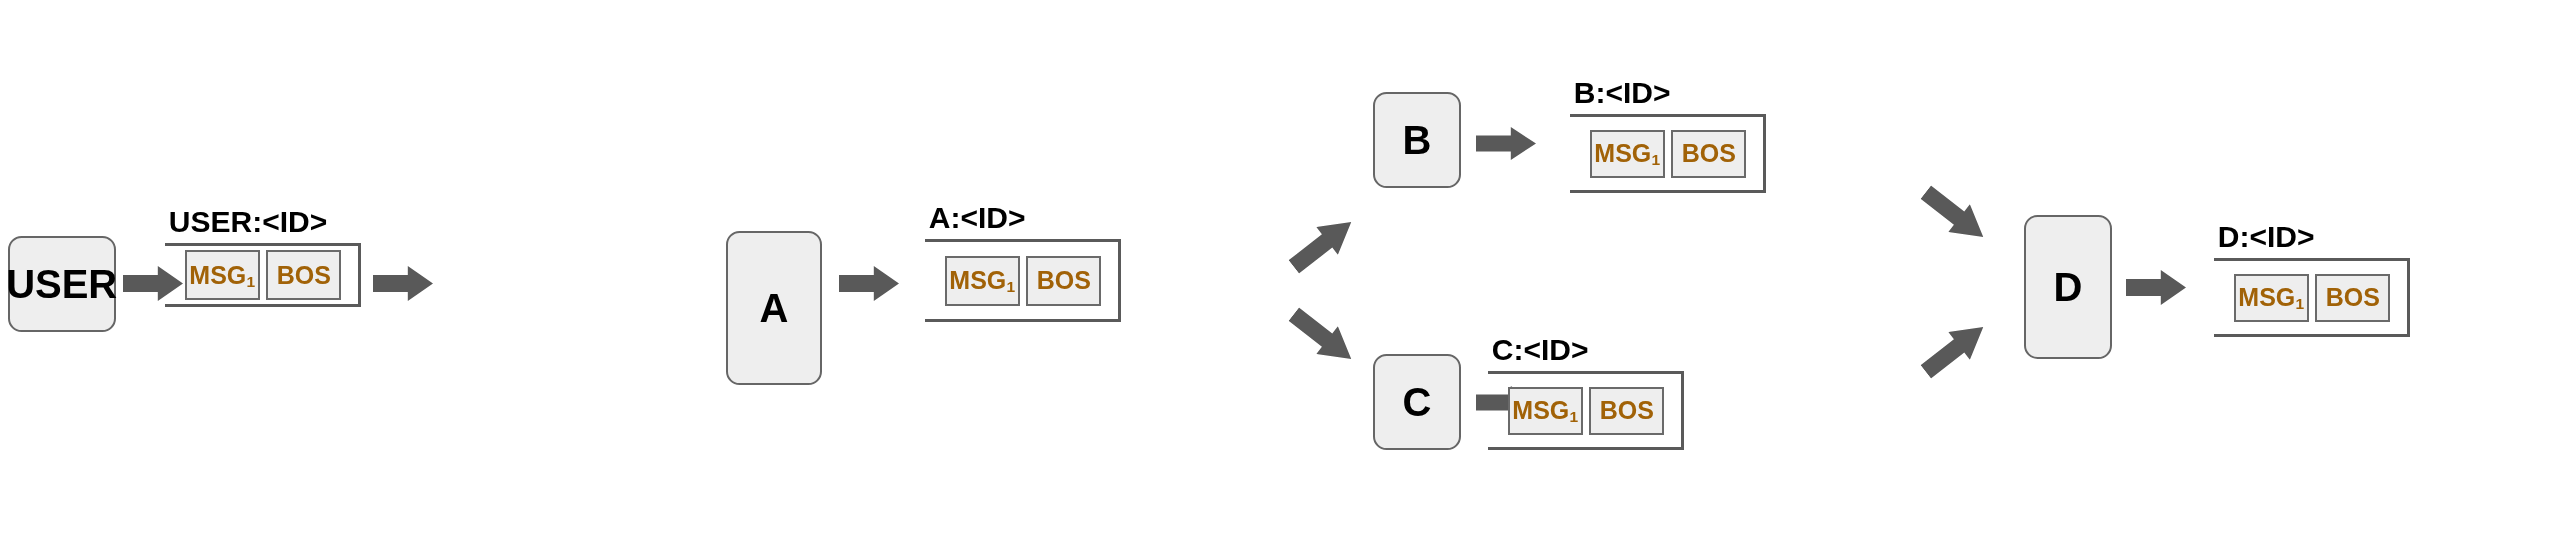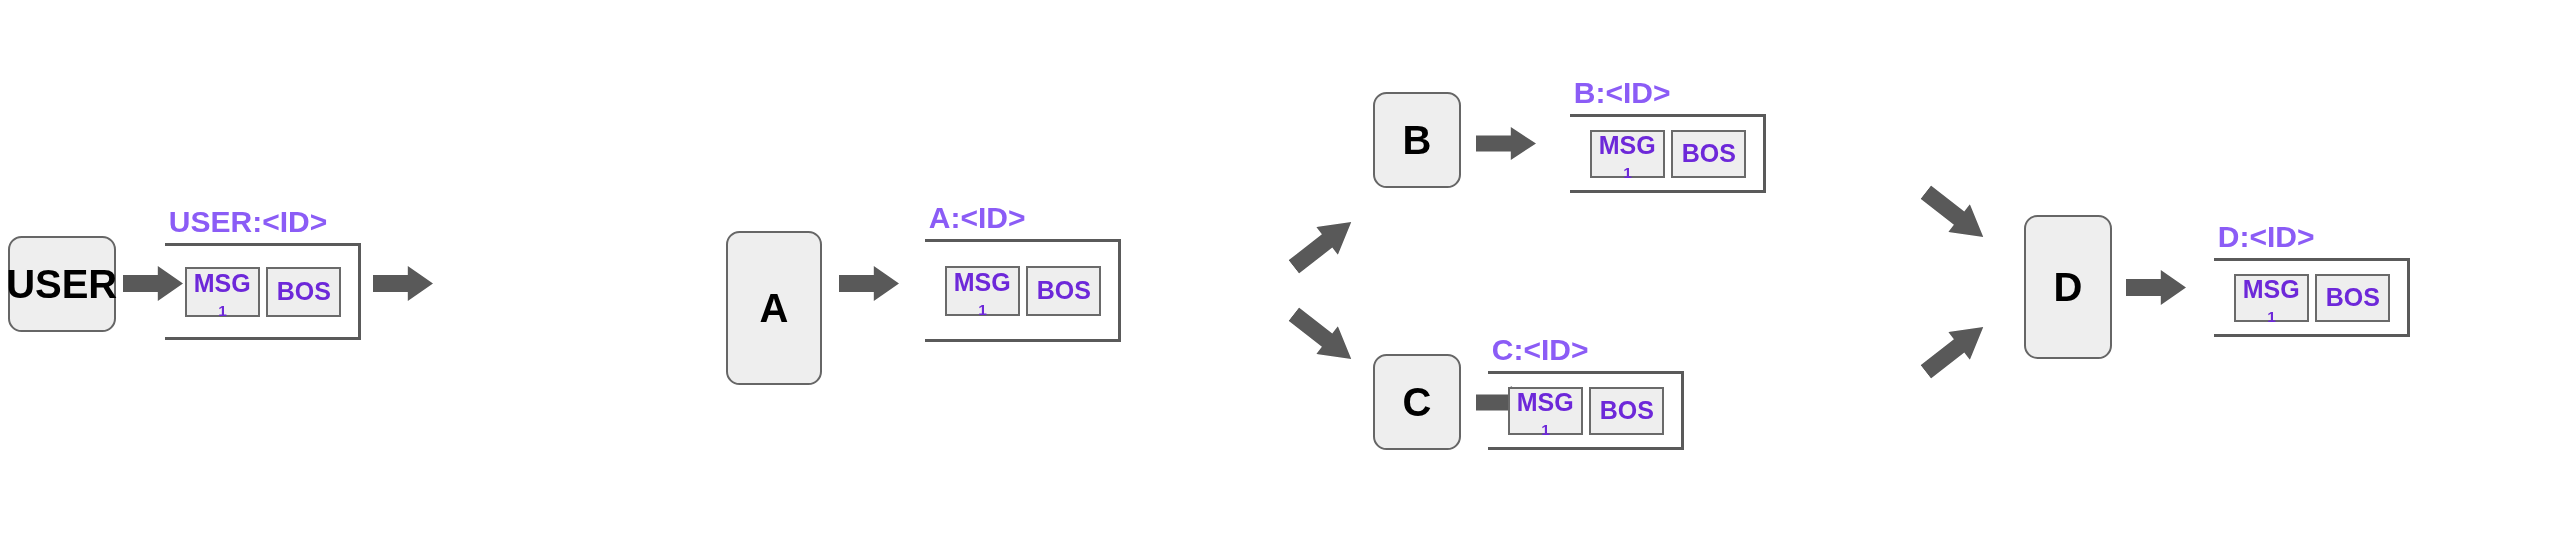--- a/index.html
+++ b/index.html
@@ -54,21 +54,21 @@
     background: transparent;
   }
   .buffer .buf-label {
     position: absolute;
     left: 3.8px;
     bottom: 100%;
     margin-bottom: 5.8px;
     white-space: nowrap;
     font-size: 30px;
     font-weight: bold;
-    color: #8b5cf6;
+    color: #000000;
     line-height: 1;
   }
   .buffer .buf-cells {
     position: absolute;
     left: 0;
     top: 0;
     width: 100%;
     height: 100%;
     display: flex;
     align-items: center;
@@ -77,24 +77,23 @@
   }
   .cell {
     box-sizing: border-box;
     background: #eeeeee;
     border: 2.9px solid #6a6a6a;
     display: flex;
     align-items: center;
     justify-content: center;
     font-size: 25px;
     font-weight: bold;
-    color: #6d28d9;
+    color: #a16207;
     line-height: 1;
     white-space: nowrap;
-    flex-direction: column;
   }
   .cell sub {
     font-size: 0.62em;
     font-weight: bold;
     vertical-align: baseline;
     position: relative;
     top: 0.42em;
     left: 0.02em;
   }
 
@@ -114,21 +113,21 @@
 <body>
 
 <div id="stage">
 
   <div class="node node-user" style="left:7.7px; top:236px; width:108px; height:96px;align-items:center;">
     <span>USER</span>
   </div>
 
   <div class="arrow arrow-h" style="left:123px; top:266px; width:60px; height:35px;"></div>
 
-  <div class="buffer" style="left:165px; top:243px; width:196px; height:97px;text-decoration:underline;">
+  <div class="buffer" style="left:165px; top:243px; width:196px; height:64px;text-decoration:underline;">
     <div class="buf-frame"></div>
     <div class="buf-label">USER:&lt;ID&gt;</div>
     <div class="buf-cells">
       <div class="cell" style="width:75px; height:50px;">
         <span>MSG</span>
           <sub>1</sub>
       </div>
       <div class="cell" style="width:75px; height:50px;">
         <span>BOS</span>
       </div>
@@ -136,21 +135,21 @@
   </div>
 
   <div class="arrow arrow-h" style="left:373px; top:266px; width:60px; height:35px;"></div>
 
   <div class="node node-agent" style="left:726px; top:231px; width:96px; height:154px;">
     <span>A</span>
   </div>
 
   <div class="arrow arrow-h" style="left:839px; top:266px; width:60px; height:35px;"></div>
 
-  <div class="buffer" style="left:925px; top:239px; width:196px; height:103px;">
+  <div class="buffer" style="left:925px; top:239px; width:196px; height:83px;">
     <div class="buf-frame"></div>
     <div class="buf-label">A:&lt;ID&gt;</div>
     <div class="buf-cells">
       <div class="cell" style="width:75px; height:50px;">
         <span>MSG</span>
           <sub>1</sub>
       </div>
       <div class="cell" style="width:75px; height:50px;">
         <span>BOS</span>
       </div>

